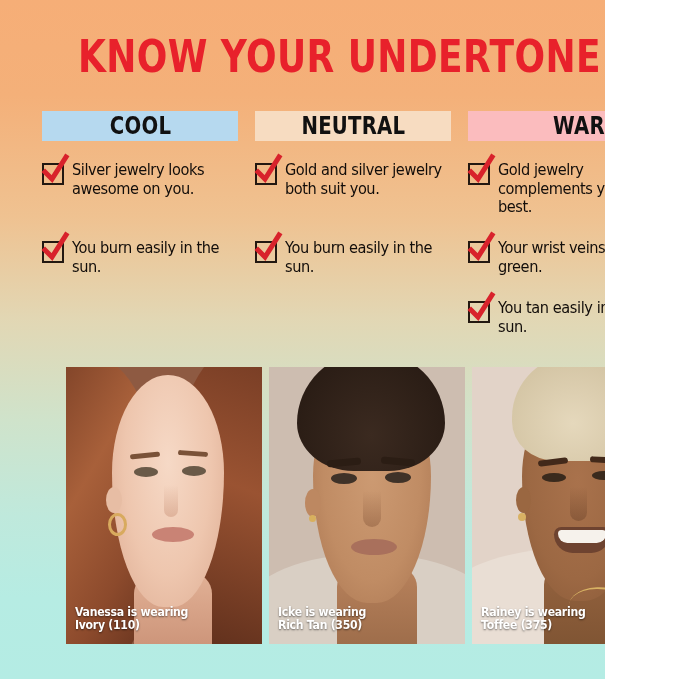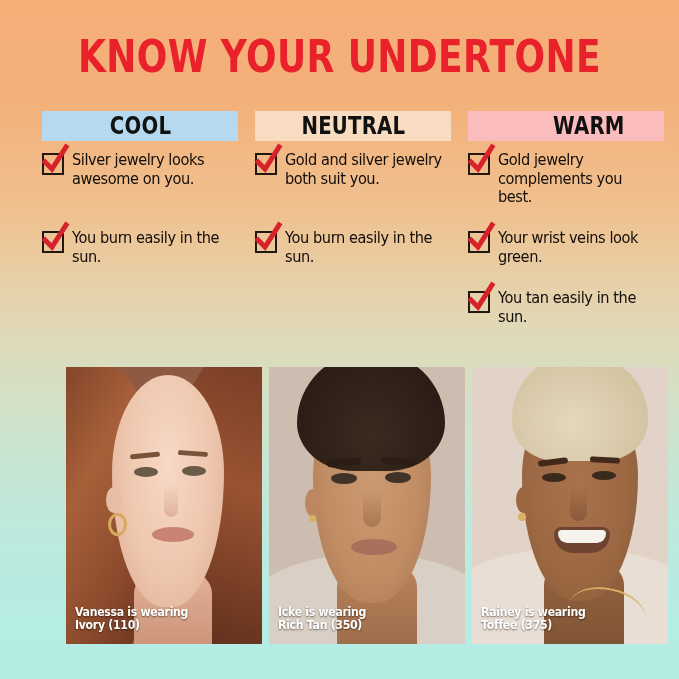--- a/index.html
+++ b/index.html
@@ -9,21 +9,21 @@
   body {
     width: 679px;
     height: 679px;
     overflow: hidden;
     font-family: "Liberation Sans", sans-serif;
     background: #ffffff;
   }
 
   #poster {
     position: relative;
-    width: 679px;
+    width: 605px;
     height: 679px;
     background: linear-gradient(to bottom,
         #f6ae77 0%,
         #f4b079 14%,
         #efc291 32%,
         #e2d7b4 47%,
         #cfe3cb 62%,
         #bfe9dc 76%,
         #b6ece3 88%,
         #b4ece4 100%);
@@ -79,21 +79,21 @@
     transform: scaleX(0.82);
     transform-origin: center center;
     white-space: nowrap;
   }
   .hdr-cool    { background: #b6d9ef; }
   .hdr-neutral { background: #f7dcc1; text-align: right; }
   .hdr-warm    { background: #fbbcbe; padding-left: 45px; }
 
   
   .check-list {
-    margin-top: 10px;
+    margin-top: 20px;
     padding: 0;
   }
   .check-item {
     display: flex;
     align-items: flex-start;
     margin-bottom: 16px;
     position: relative;
   }
   .check-item:last-child { margin-bottom: 0; }
 

